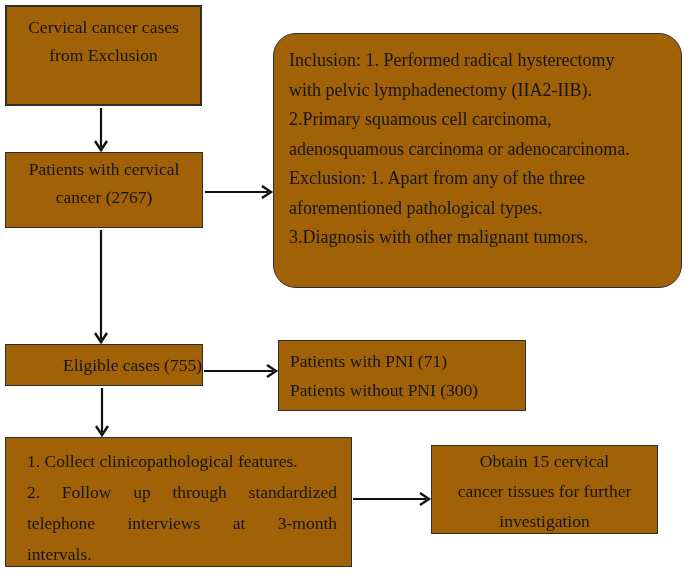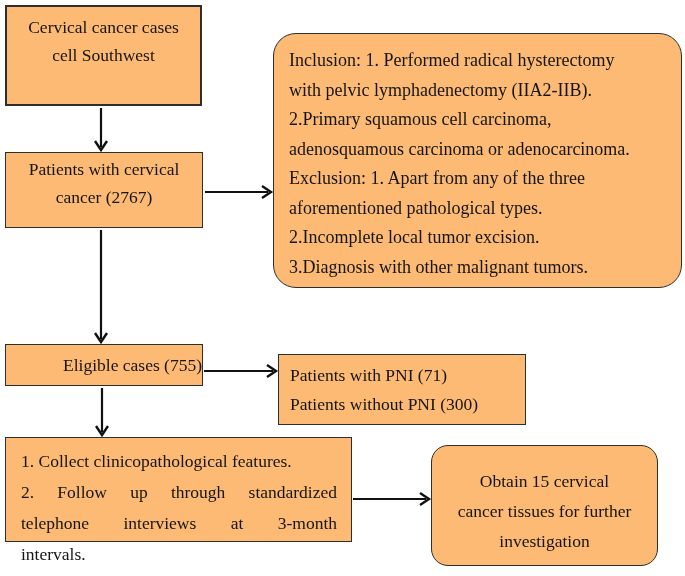--- a/index.html
+++ b/index.html
@@ -6,37 +6,37 @@
   .canvas{
     position:relative;
     width:685px;height:576px;
     background:#ffffff;
     font-family:"Liberation Serif","DejaVu Serif",serif;
     color:#151515;
     overflow:hidden;
   }
   .box{
     position:absolute;
-    background:#fdba74;
+    background:#a16207;
     border:1.5px solid #2e2e2e;
     box-sizing:border-box;
     font-size:17.5px;
     font-family:Liberation Serif, serif;
   }
   .line{white-space:nowrap;}
   .center{text-align:center;}
   .jline{white-space:normal;text-align:justify;text-align-last:justify;}
   
   .box-source{left:5px;top:5px;width:197px;height:101px;border-width:2px;padding-top:6px;line-height:28px;}
   .box-criteria{left:273px;top:33px;width:409px;height:255px;padding:12px 14px 0 15px;line-height:29.5px;font-size:18px;border-radius:23px;}
   .box-patients{left:5px;top:152px;width:198px;height:76px;padding-top:2px;line-height:28px;}
   .box-eligible{left:5px;top:344px;width:198px;height:42px;display:flex;align-items:center;justify-content:flex-end;}
-  .box-pni{left:278px;top:340px;width:248px;height:71px;padding:6px 0 0 11px;line-height:29px;margin-top:14px;}
-  .box-followup{left:5px;top:437px;width:347px;height:105px;padding:8px 14px 0 15px;line-height:31px;}
-  .box-tissues{left:431px;top:445px;width:227px;height:121px;padding-top:20px;line-height:30px;border-radius:17px;}
+  .box-pni{left:278px;top:340px;width:248px;height:71px;padding:6px 0 0 11px;line-height:29px;}
+  .box-followup{left:5px;top:437px;width:347px;height:130px;padding:8px 14px 0 21px;line-height:31px;}
+  .box-tissues{left:431px;top:445px;width:227px;height:89px;padding-top:0;line-height:30px;}
   .arrows{position:absolute;left:0;top:0;width:685px;height:576px;}
   .arrows path{stroke:#111111;fill:none;}
   .shaft{stroke-width:2.2px;}
   .head{stroke-width:2.4px;stroke-linejoin:miter;}
 </style>
 </head>
 <body>
 
 <div class="canvas">
 
@@ -62,31 +62,30 @@
       <path class="head" d="M96,426 L102,435 L108,426"></path>
     </g>
     <g>
       <path class="shaft" d="M353,499 L426,499"></path>
       <path class="head" d="M420,493 L429,499 L420,505"></path>
     </g>
   </svg>
 
   <div class="box box-source center">
     <div class="line">Cervical cancer cases</div>
-    <div class="line">cell Southwest</div>
+    <div class="line">from Exclusion</div>
   </div>
 
   <div class="box box-criteria">
     <div class="line">Inclusion: 1. Performed radical hysterectomy</div>
     <div class="line">with pelvic lymphadenectomy (IIA2-IIB).</div>
     <div class="line">2.Primary squamous cell carcinoma,</div>
     <div class="line">adenosquamous carcinoma or adenocarcinoma.</div>
     <div class="line">Exclusion: 1. Apart from any of the three</div>
     <div class="line">aforementioned pathological types.</div>
-    <div class="line">2.Incomplete local tumor excision.</div>
     <div class="line">3.Diagnosis with other malignant tumors.</div>
   </div>
 
   <div class="box box-patients center">
     <div class="line">Patients with cervical</div>
     <div class="line">cancer (2767)</div>
   </div>
 
   <div class="box box-eligible">
     <div class="line">Eligible cases (755)</div>

